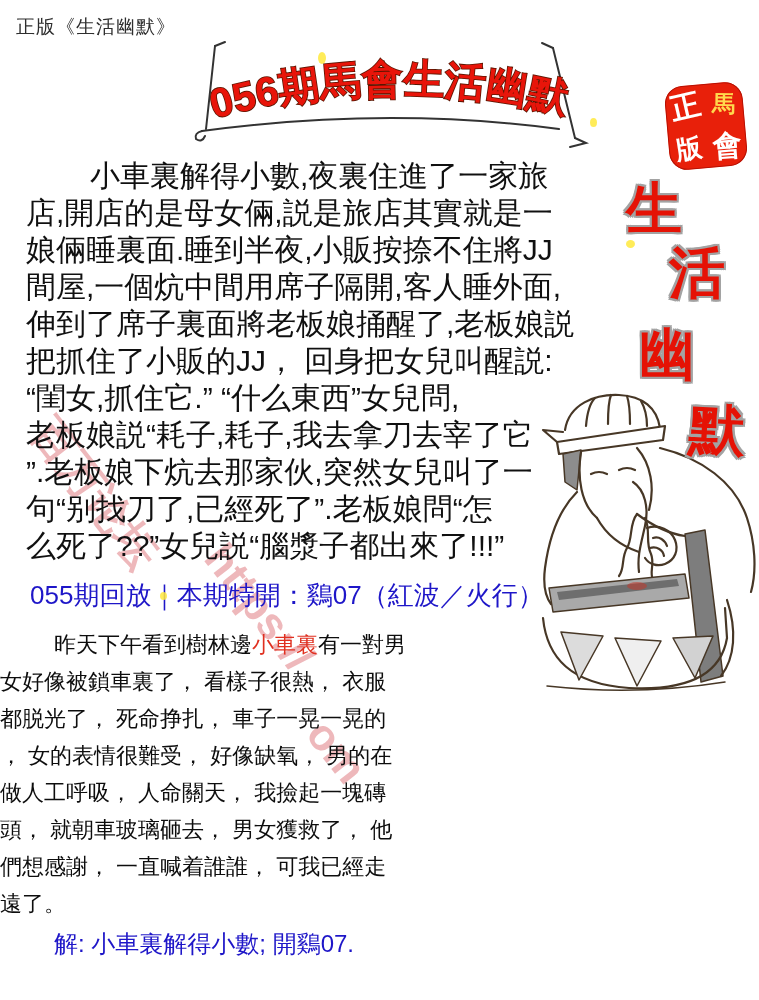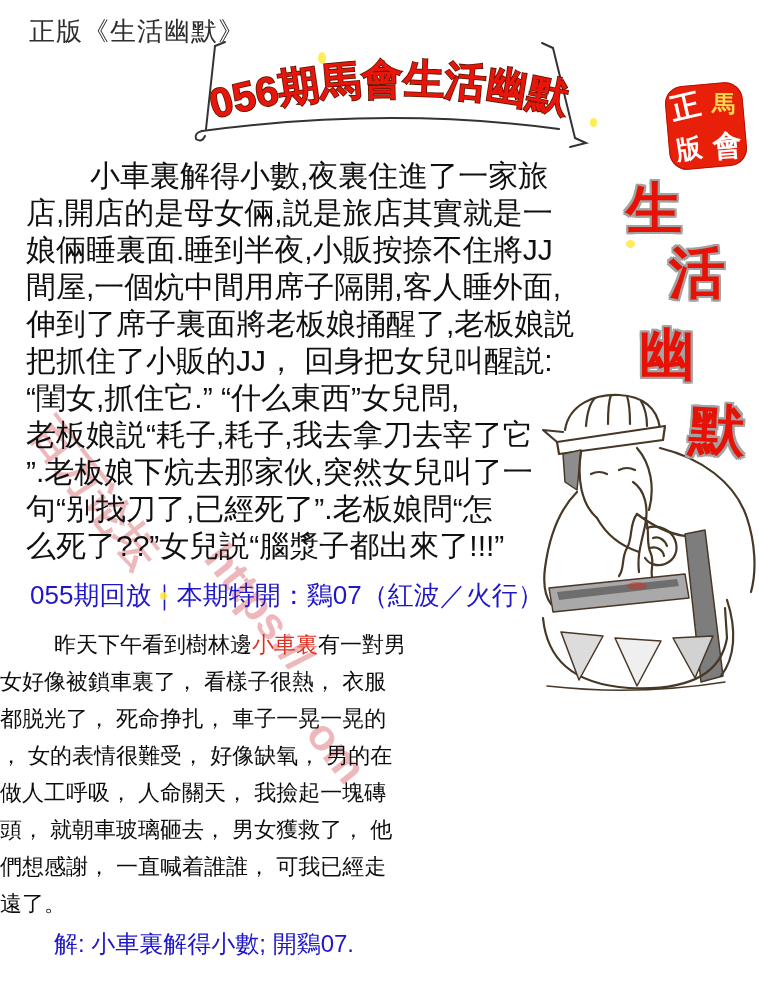--- a/index.html
+++ b/index.html
@@ -5,21 +5,21 @@
   * { margin:0; padding:0; box-sizing:border-box; }
   html,body { background:#e8e8e8; }
   .page {
     position:relative; width:759px; height:1000px; margin:0 auto;
     background:#ffffff; overflow:hidden;
     font-family:"Liberation Sans","DejaVu Sans",sans-serif;
   }
   
   .corner-label {
     position:absolute; left:16px; top:14px;
-    font-size:26px; color:#2e2e2e; letter-spacing:1px; z-index:5;margin-left:13px;
+    font-size:19px; color:#2e2e2e; letter-spacing:1px; z-index:5;
   }
   
   .banner-svg { position:absolute; left:182px; top:34px; z-index:5; }
   .banner-title {
     font-size:41px; font-weight:bold;
     fill:#e8150a; stroke:#591500; stroke-width:1.6; paint-order:stroke;
     font-family:"Liberation Sans","DejaVu Sans",sans-serif;
   }
   
   .wm {

